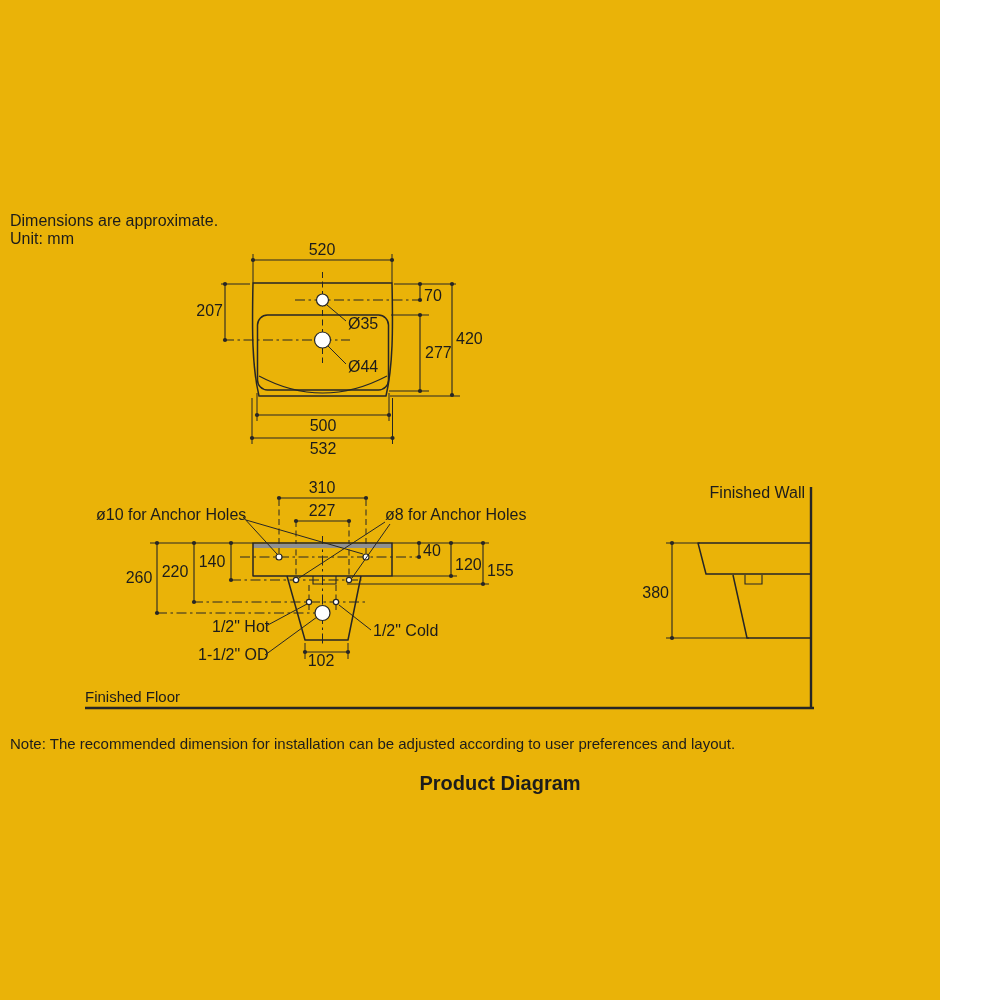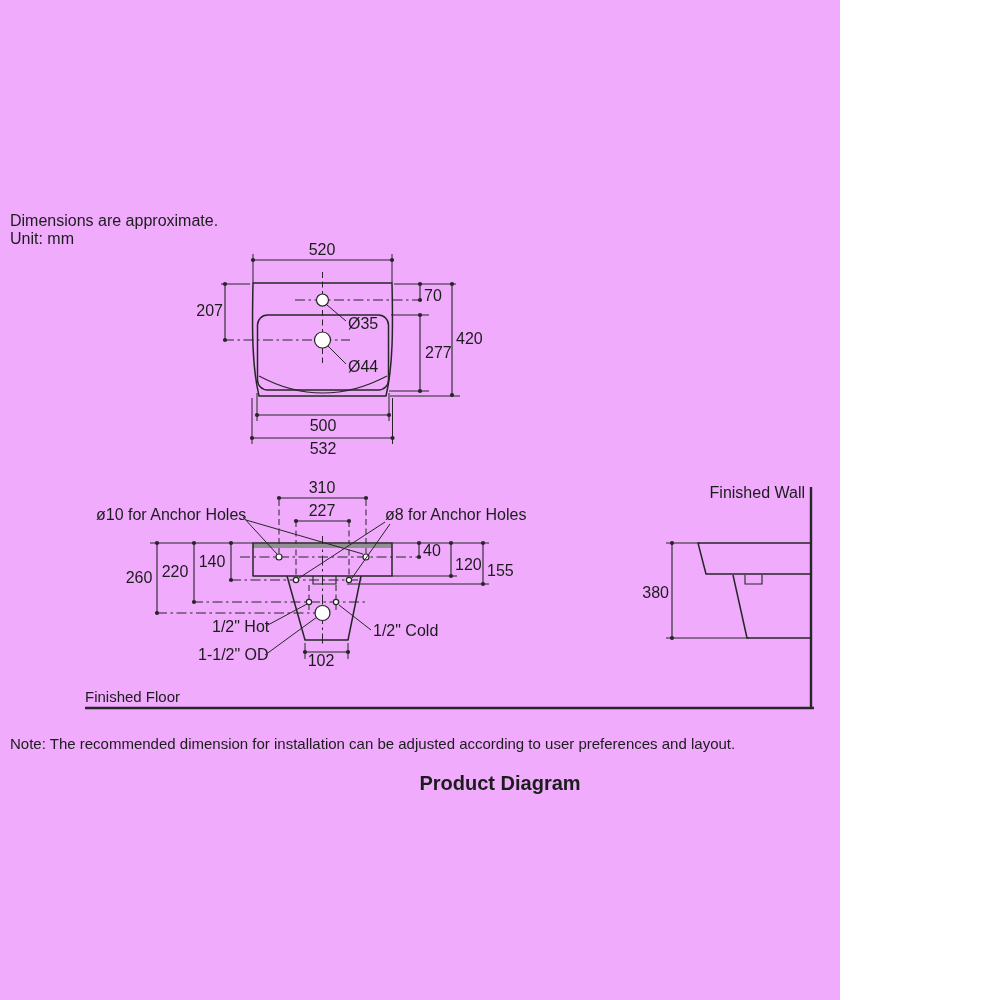--- a/index.html
+++ b/index.html
@@ -1,16 +1,16 @@
 <!DOCTYPE html>
 <html><head>
 <meta charset="utf-8">
 <style>
   html,body{margin:0;padding:0;background:#fff;}
-  .page{position:relative;width:840px;height:1000px;background:#f0abfc;overflow:hidden;
+  .page{position:relative;width:940px;height:1000px;background:#eab308;overflow:hidden;
         font-family:"Liberation Sans","DejaVu Sans",sans-serif;}
   svg text{font-family:"Liberation Sans","DejaVu Sans",sans-serif;fill:#1c1c1c;font-size:16px;}
   .obj{stroke:#262626;fill:none;stroke-width:1.5;stroke-linejoin:round;}
   .thin{stroke:#262626;fill:none;stroke-width:1.1;}
   .dim{stroke:#262626;fill:none;stroke-width:1.1;marker-start:url(#d);marker-end:url(#d);}
   .ext{stroke:#262626;fill:none;stroke-width:1;}
   .dash{stroke:#262626;fill:none;stroke-width:1;stroke-dasharray:6 3.5;}
   .cdash{stroke:#262626;fill:none;stroke-width:1;stroke-dasharray:10 3.5 2.5 3.5;}
   .lead{stroke:#262626;fill:none;stroke-width:1;}
   .hole{stroke:#262626;fill:#ffffff;stroke-width:1.2;}

